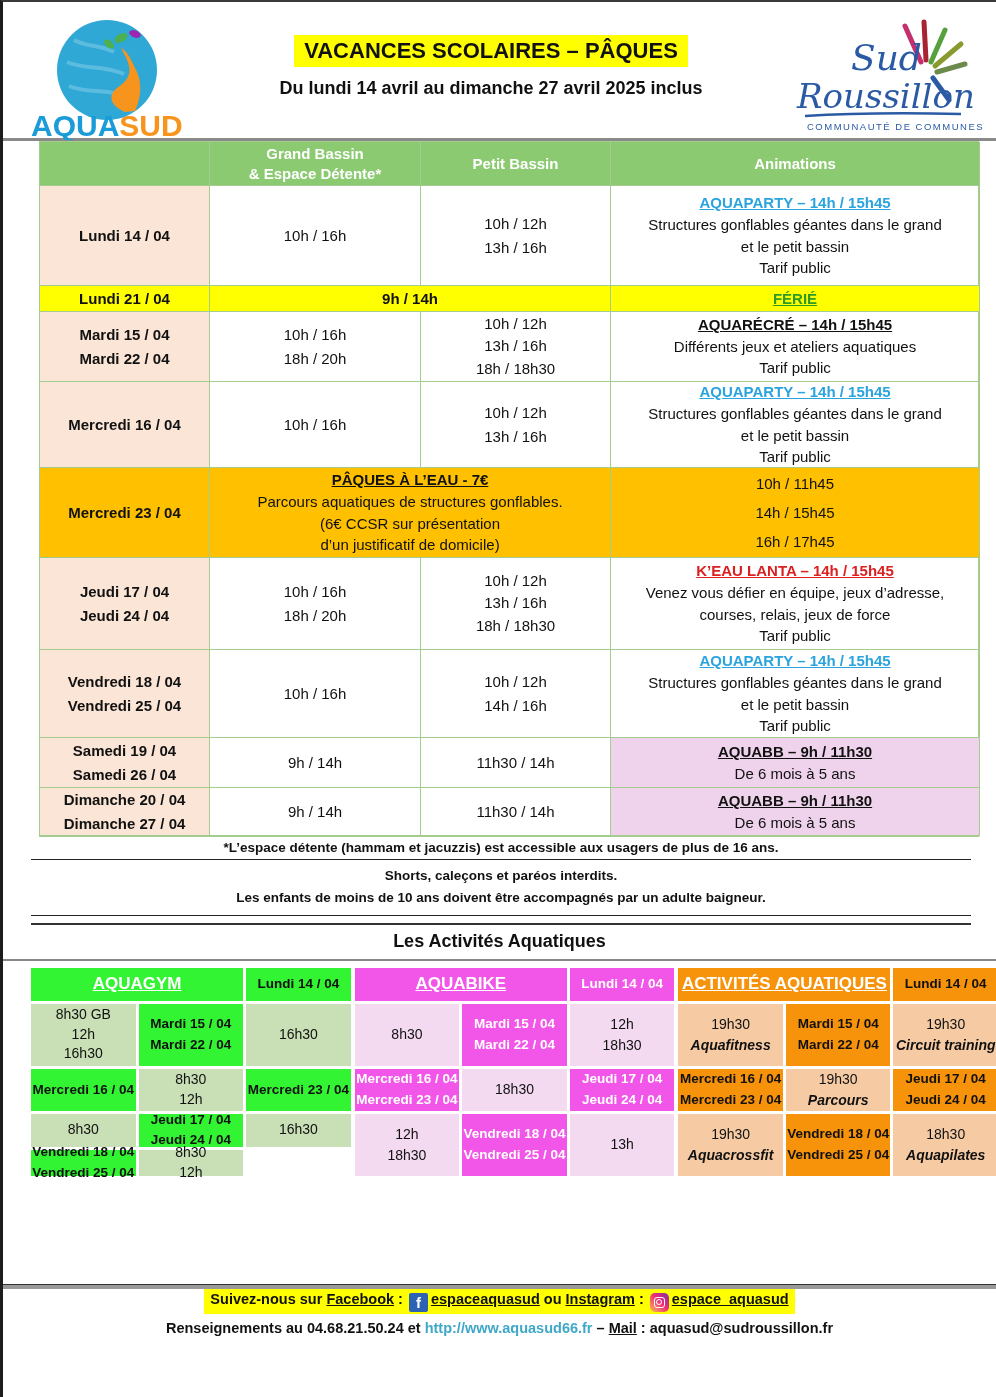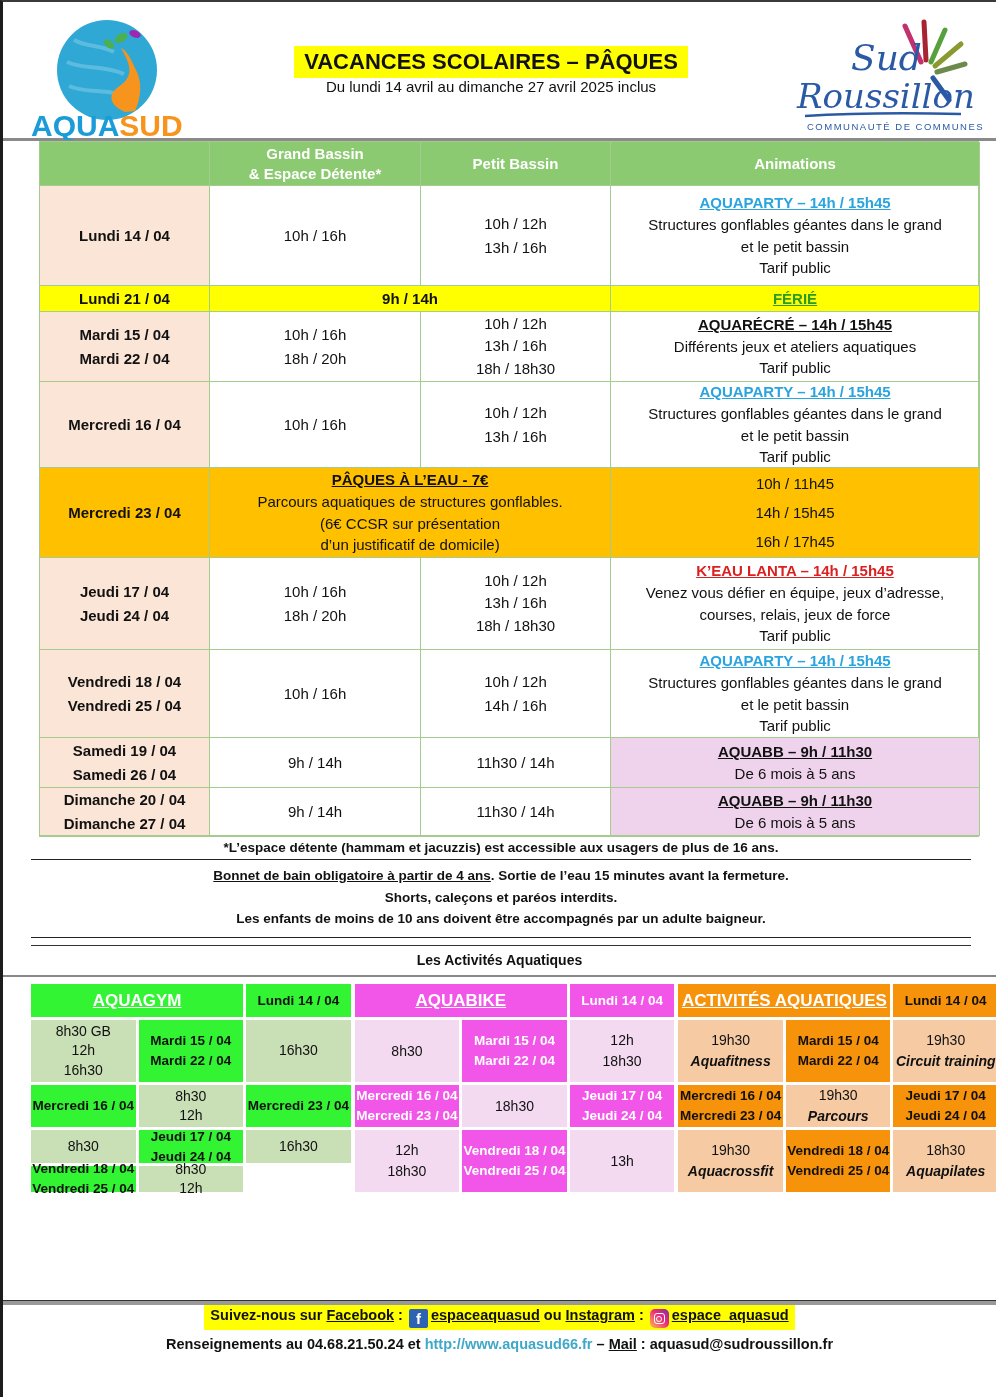--- a/index.html
+++ b/index.html
@@ -5,23 +5,23 @@
   *{margin:0;padding:0;box-sizing:border-box}
   html,body{background:#fff}
   body{width:996px;height:1397px;font-family:"Liberation Sans",sans-serif;color:#111;
        border-left:3px solid #1c1c1c;border-top:2px solid #3a3a3a;overflow:hidden}
   [data-bind]{white-space:pre-line}
 
   
   header{display:flex;align-items:flex-start;padding:12px 8px 0 26px;height:136px}
   .titles{flex:1;text-align:center;padding-top:10px}
   .h-title{font-size:21px;font-weight:800;letter-spacing:.4px}
-  .h-sub{margin-top:22px}
+  .h-sub{margin-top:11px}
   .h-sub span{background:#FFFF00;font-size:22px;font-weight:800;padding:3px 10px;display:inline-block}
-  .h-date{font-size:15px;font-weight:400}
+  .h-date{margin-top:11px;font-size:18px;font-weight:700}
   .rule-gray{height:3px;background:#8a8a8a}
 
   .section-title{text-align:center;font-size:17px;font-weight:800;padding:8px 0 9px}
 
   
   .pl-table{margin-left:36px;width:940px;display:grid;
     grid-template-columns:170px 211px 190px 369px;
     grid-template-rows:44px 100px 26px 70px 86px 90px 92px 88px 50px 48px;
     border:1px solid #A3CC8E}
   .pl-table>div{border-right:1px solid #A3CC8E;border-bottom:1px solid #A3CC8E;
@@ -225,28 +225,27 @@
     <div class="time" data-bind="public_libre.rows.8.petit">11h30 / 14h</div>
     <div class="anim bg-p">
       <span class="atitle" data-bind="public_libre.rows.8.anim.title">AQUABB – 9h / 11h30</span>
       <span class="adesc" data-bind="public_libre.rows.8.anim.desc">De 6 mois à 5 ans</span>
     </div>
   </div>
 
   <div class="notes">
     <div class="note-row" data-bind="public_libre.notes.note1">*L’espace détente (hammam et jacuzzis) est accessible aux usagers de plus de 16 ans.</div>
     <div class="notes-block">
-      <div><span class="u" data-bind="public_libre.notes.note2_underlined">Bonnet de bain obligatoire à partir de 4 ans</span><span data-bind="public_libre.notes.note2_rest">. Sortie de l’eau 15 minutes avant la fermeture.</span></div>
       <div data-bind="public_libre.notes.note3">Shorts, caleçons et paréos interdits.</div>
       <div data-bind="public_libre.notes.note4">Les enfants de moins de 10 ans doivent être accompagnés par un adulte baigneur.</div>
     </div>
     <div class="thin-rule"></div>
   </div>
 
-  <div class="section-title" style="padding:6px 0 7px;font-size:14px" data-bind="activities.title">Les Activités Aquatiques</div>
+  <div class="section-title" style="padding:6px 0 7px;font-size:18px" data-bind="activities.title">Les Activités Aquatiques</div>
   <div class="mid-rule" style="margin:0 0 0 0"></div>
 
   <div class="acts">
 
     <div class="act-grid gym">
       <div class="act-head h-gym">
           <span class="u" data-bind="activities.aquagym.header">AQUAGYM</span>
         </div>
       <div class="d-gym" data-bind="activities.aquagym.rows.0.days">Lundi 14 / 04</div>
       <div class="t-gym" data-bind="activities.aquagym.rows.0.times">8h30 GB

